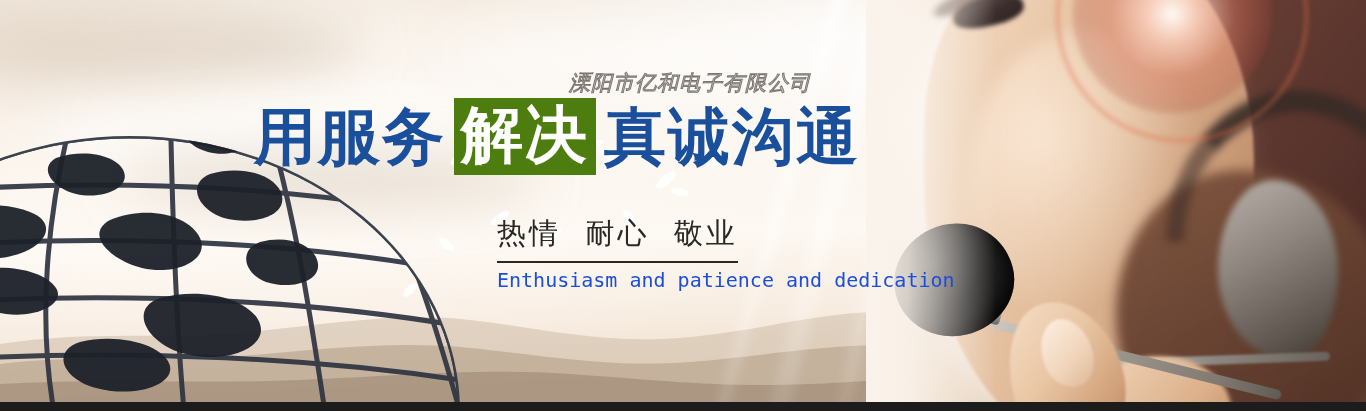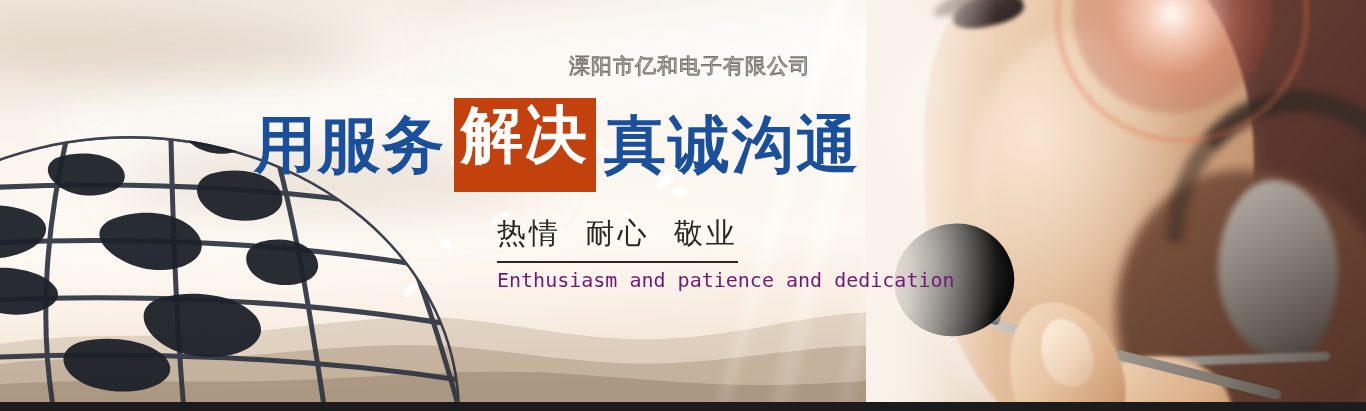--- a/index.html
+++ b/index.html
@@ -251,23 +251,24 @@
     left: 0; bottom: 0;
     width: 100%;
     height: 9px;
     background: #1c1c1c;
   }
 
   
   .company {
     position: absolute;
     left: 569px;
-    top: 52px;
+    top: 69px;
     font-family: "Liberation Sans", "DejaVu Sans", sans-serif;
     font-size: 21px;
+    font-style: italic;
     font-weight: 400;
     letter-spacing: 1px;
     color: rgba(120,112,104,0.30);
     -webkit-text-stroke: 1px rgba(104,96,90,0.85);
     white-space: nowrap;
   }
 
   .headline {
     position: absolute;
     left: 252px;
@@ -277,23 +278,23 @@
     white-space: nowrap;
     font-size: 62px;
     line-height: 1;
     font-weight: 700;
     letter-spacing: 2px;
     font-family: "DejaVu Sans", "Liberation Sans", sans-serif;
     text-align: center;
   }
   .hl-part { color: #1a4f9c; padding: 0 2px; }
   .hl-box {
-    background: #c2410c;
+    background: #4d7c0f;
     color: #ffffff;
-    padding: 6px 7px 26px 7px;
+    padding: 6px 7px 9px 7px;
     margin: 0 6px;
     letter-spacing: 2px;
   }
 
   .slogans { position: absolute; left: 497px; top: 199px; }
 
   .sl-cn-red {
     font-family: "DejaVu Sans", "Liberation Sans", sans-serif;
     font-size: 30px;
     font-weight: 600;
@@ -311,21 +312,21 @@
     letter-spacing: 0px;
     color: #2a2724;
     margin-top: 7px;
     line-height: 1.1;
     white-space: nowrap;
   }
   .sl-en-2 {
     font-family: "DejaVu Sans Mono", "Liberation Mono", monospace;
     font-size: 20px;
     font-weight: 400;
-    color: #701a75;
+    color: #1d4ed8;
     margin-top: 6px;
     line-height: 1.1;
     white-space: nowrap;
   }
   .sl-cn-dark {
     font-family: "DejaVu Sans", "Liberation Sans", sans-serif;
     font-size: 29px;
     font-weight: 500;
     letter-spacing: 3px;
     color: #2a2724;

